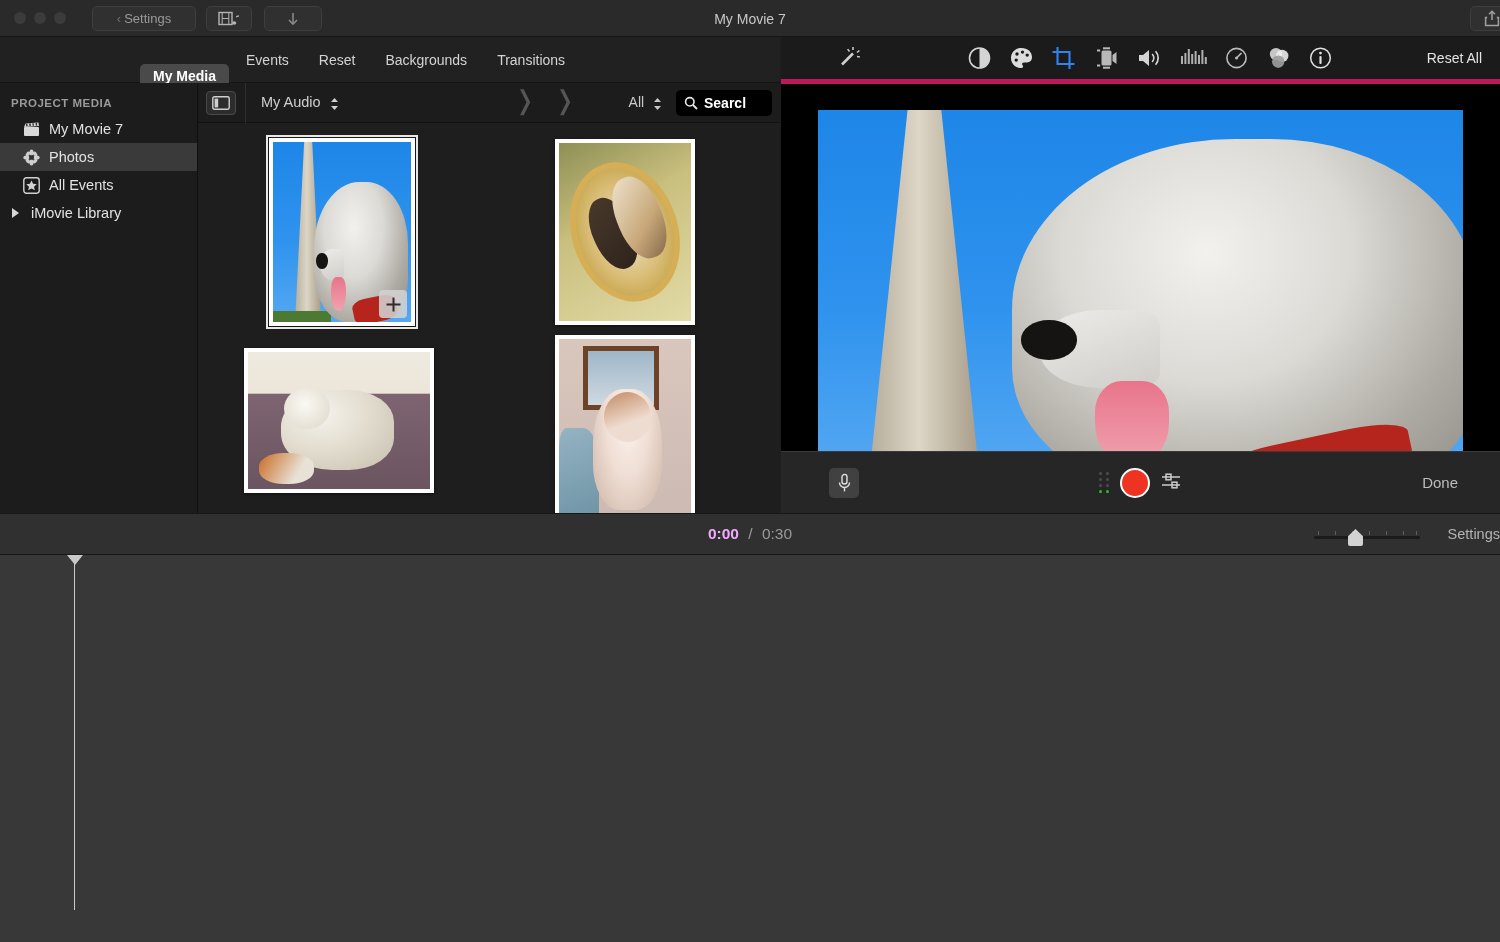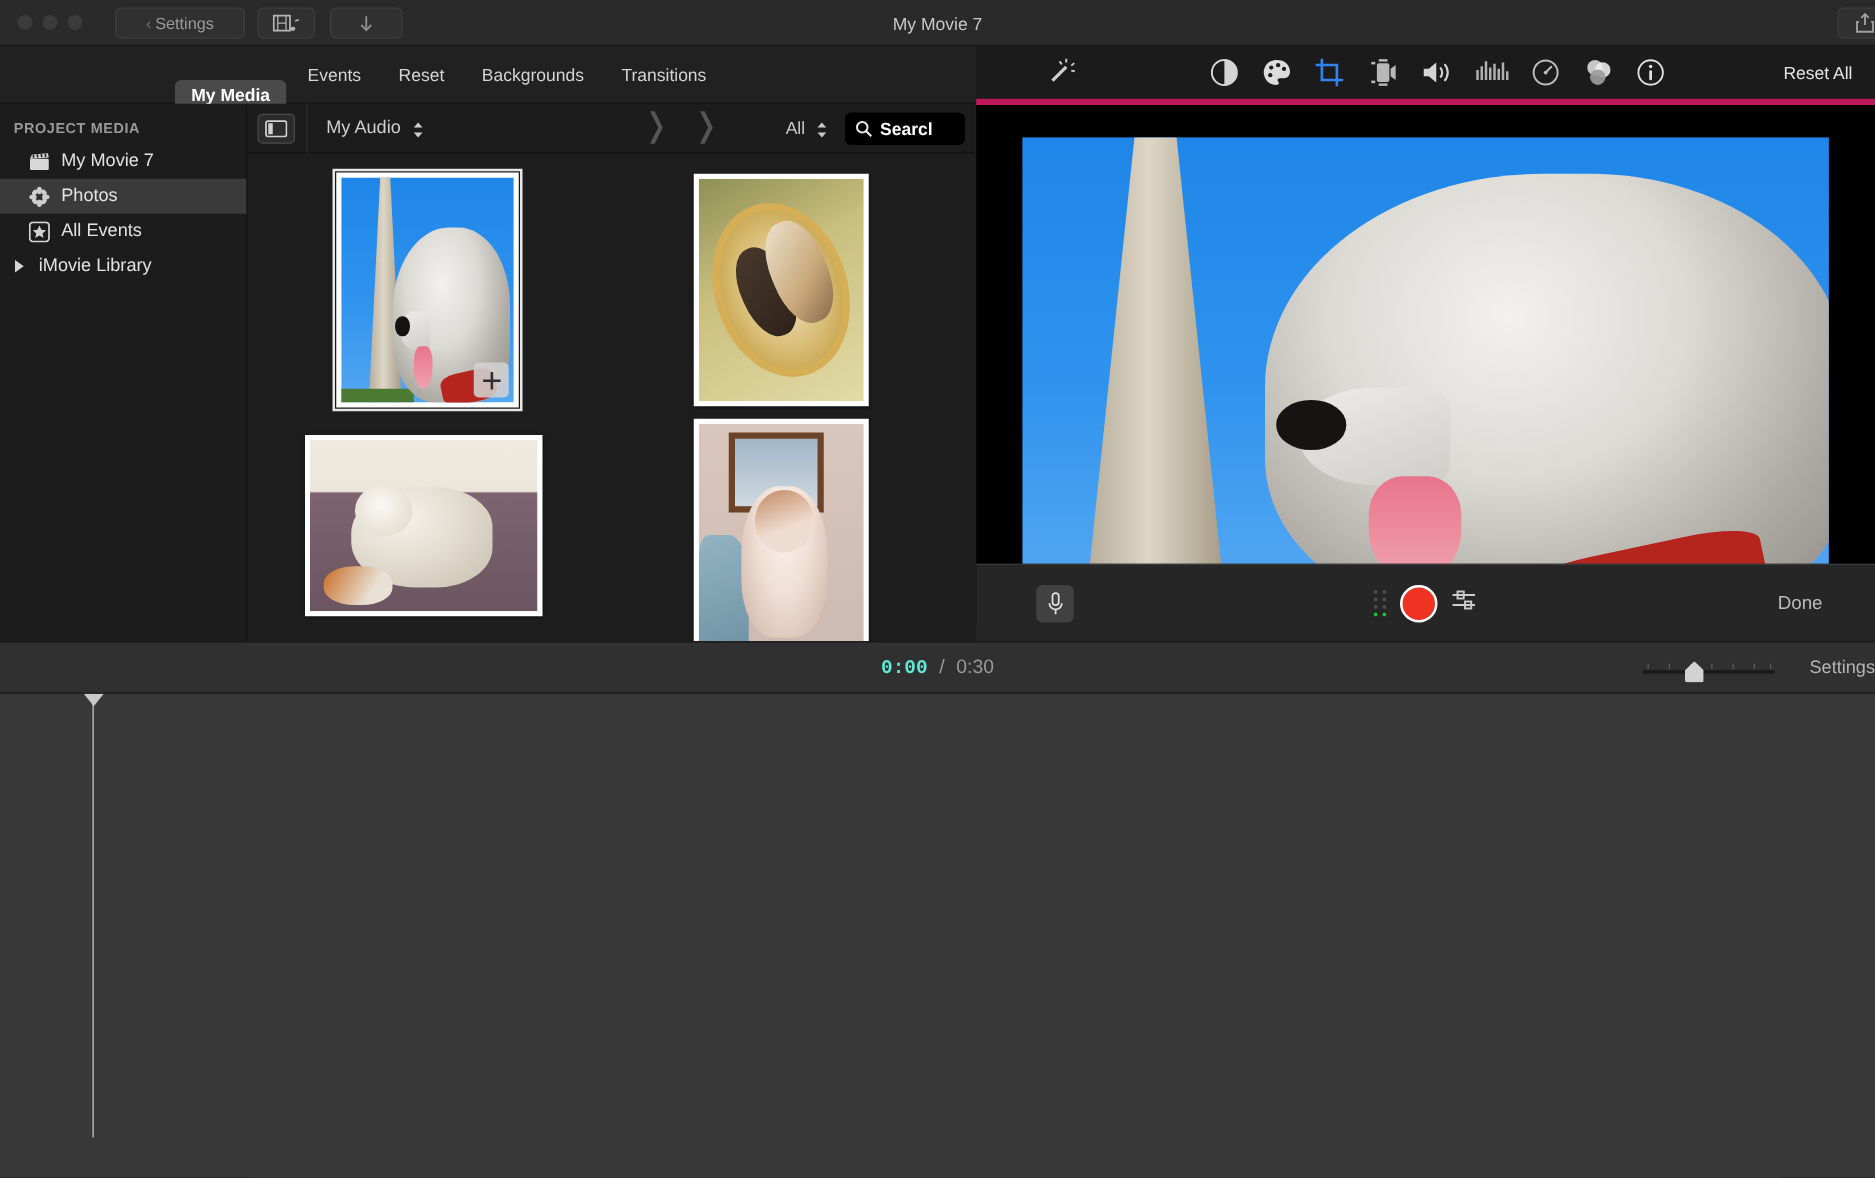--- a/index.html
+++ b/index.html
@@ -164,21 +164,21 @@
     position: absolute; right: 42px; color: #bcbcbc; font-size: 15px;
   }
 
   
   .tl-head {
     position: absolute; left: 0; top: 513px; width: 1500px; height: 42px;
     background: #303030; border-top: 1px solid #171717; border-bottom: 1px solid #171717;
     display: flex; align-items: center; justify-content: center;
   }
   .timecode { font-size: 15.5px; }
-  .tc-cur { color: #5eead4; font-weight: bold; font-family: Liberation Mono, monospace; }
+  .tc-cur { color: #f0abfc; font-weight: bold; }
   .tc-sep { color: #9a9a9a; margin: 0 5px; }
   .tc-tot { color: #9a9a9a; }
   .zoom-slider { position: absolute; right: 80px; top: 50%; transform: translateY(-50%); width: 106px; }
   .zs-ticks { position: relative; height: 7px; }
   .zs-ticks i { position: absolute; top: 2px; width: 1px; height: 4px; background: #5e5e5e; }
   .zs-track { height: 3px; background: #1a1a1a; border-radius: 2px; }
   .zs-knob {
     position: absolute; left: 34px; top: 0px; width: 15px; height: 17px;
     background: #d2d2d2;
     clip-path: polygon(50% 0%, 100% 42%, 100% 100%, 0% 100%, 0% 42%);

